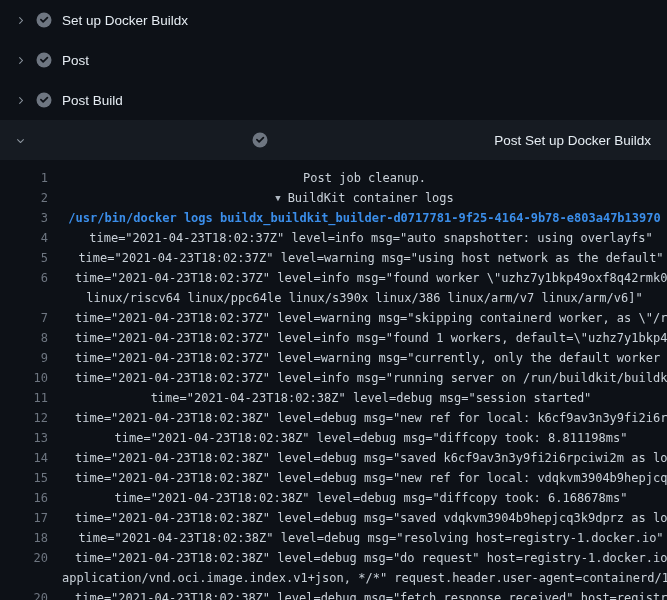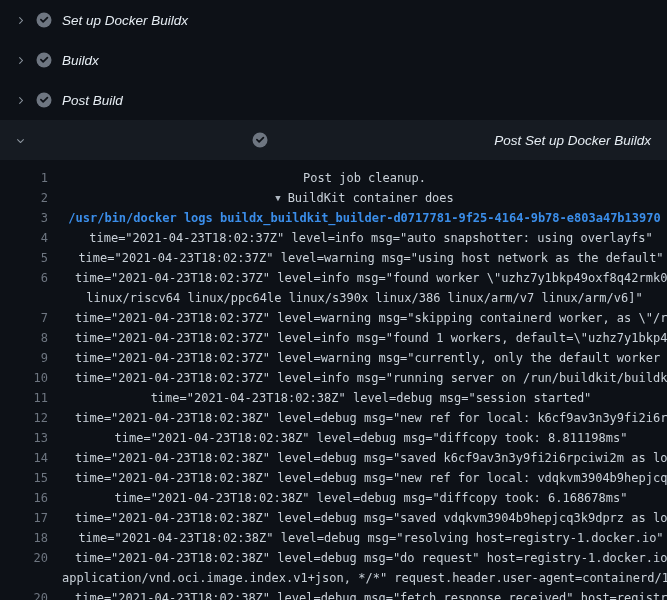--- a/index.html
+++ b/index.html
@@ -48,21 +48,20 @@
     width: 16px;
     height: 16px;
     flex: 0 0 16px;
     margin-right: 10px;
     display: flex;
     align-items: center;
     justify-content: center;
   }
   .label {
     white-space: nowrap;
-    font-style: italic;
   }
   .log-body {
     padding-top: 8px;
     font-family: "DejaVu Sans Mono", "Liberation Mono", monospace;
     font-size: 12px;
     color: #c9d1d9;
   }
   .log-row {
     display: flex;
     height: 20px;
@@ -123,21 +122,21 @@
       <svg width="11" height="13" viewBox="0 0 16 16" fill="currentColor" aria-hidden="true">
         <path d="M6.22 3.22a.75.75 0 0 1 1.06 0l4.25 4.25a.75.75 0 0 1 0 1.06l-4.25 4.25a.75.75 0 0 1-1.06-1.06L9.94 8 6.22 4.28a.75.75 0 0 1 0-1.06z"></path>
       </svg>
     </span>
     <span class="check">
       <svg width="16" height="16" viewBox="0 0 16 16" aria-hidden="true">
         <circle cx="8" cy="8" r="7.5" fill="#6e7681"></circle>
         <path d="M11.4 5.6 7.15 9.85 4.9 7.7" fill="none" stroke="#0d1117" stroke-width="1.7" stroke-linecap="round" stroke-linejoin="round"></path>
       </svg>
     </span>
-    <span class="label">Buildx</span>
+    <span class="label">Post</span>
   </div>
 
   <div class="section-row">
     <span class="chevron">
       <svg width="11" height="13" viewBox="0 0 16 16" fill="currentColor" aria-hidden="true">
         <path d="M6.22 3.22a.75.75 0 0 1 1.06 0l4.25 4.25a.75.75 0 0 1 0 1.06l-4.25 4.25a.75.75 0 0 1-1.06-1.06L9.94 8 6.22 4.28a.75.75 0 0 1 0-1.06z"></path>
       </svg>
     </span>
     <span class="check">
       <svg width="16" height="16" viewBox="0 0 16 16" aria-hidden="true">
@@ -164,21 +163,21 @@
   </div>
 </div>
   <div class="log-body" id="log-body">
   <div class="log-row plain">
     <span class="log-num">1</span>
     <span class="log-text">Post job cleanup.</span>
   </div>
 
   <div class="log-row group">
     <span class="log-num">2</span>
-    <span class="log-text"><span class="toggle">▼</span><span>BuildKit container does</span></span>
+    <span class="log-text"><span class="toggle">▼</span><span>BuildKit container logs</span></span>
   </div>
 
   <div class="log-row command">
     <span class="log-num">3</span>
     <span class="log-text">/usr/bin/docker logs buildx_buildkit_builder-d0717781-9f25-4164-9b78-e803a47b13970</span>
   </div>
 
   <div class="log-row output">
     <span class="log-num">4</span>
     <span class="log-text">time="2021-04-23T18:02:37Z" level=info msg="auto snapshotter: using overlayfs"</span>

